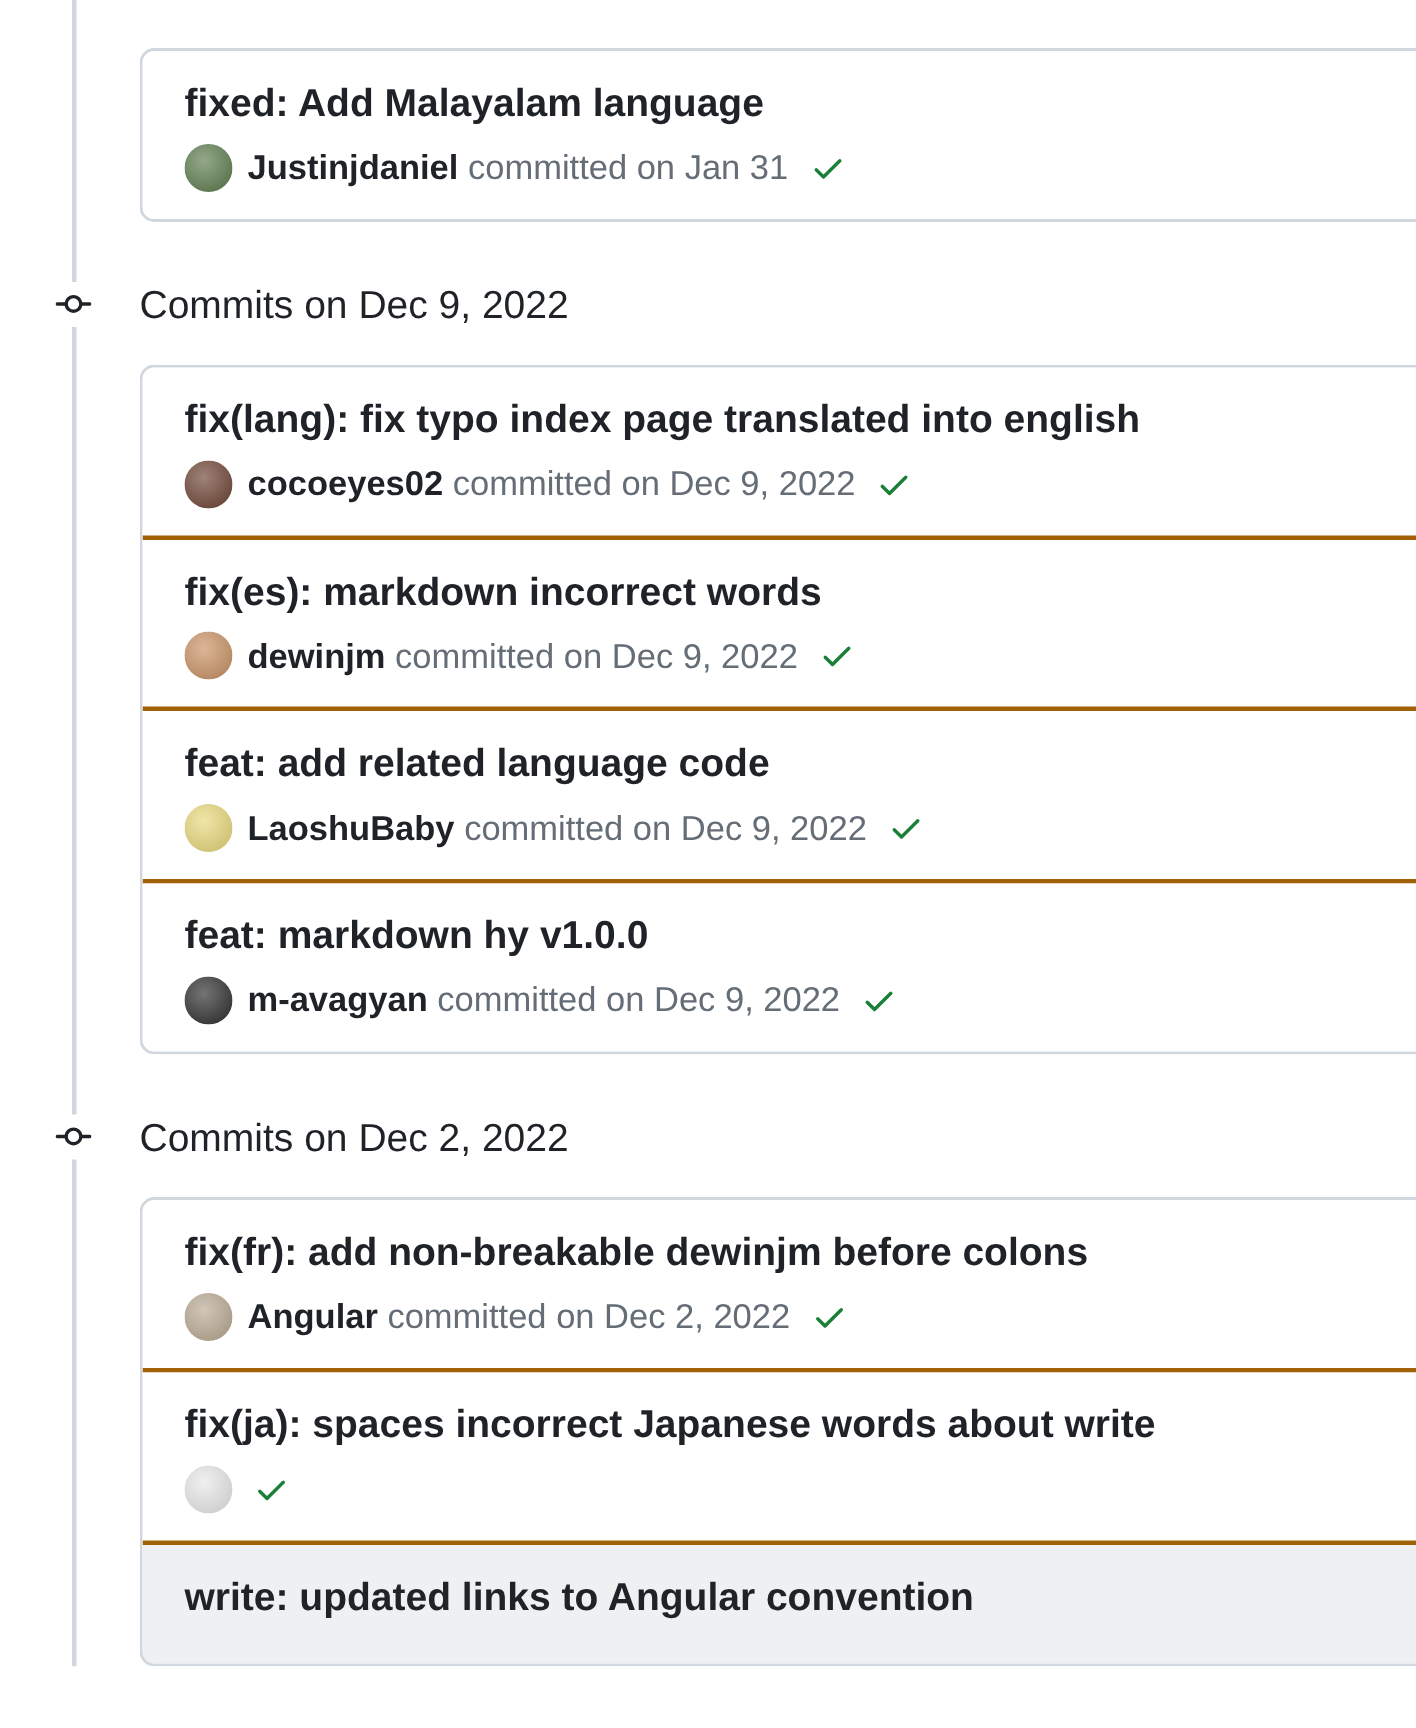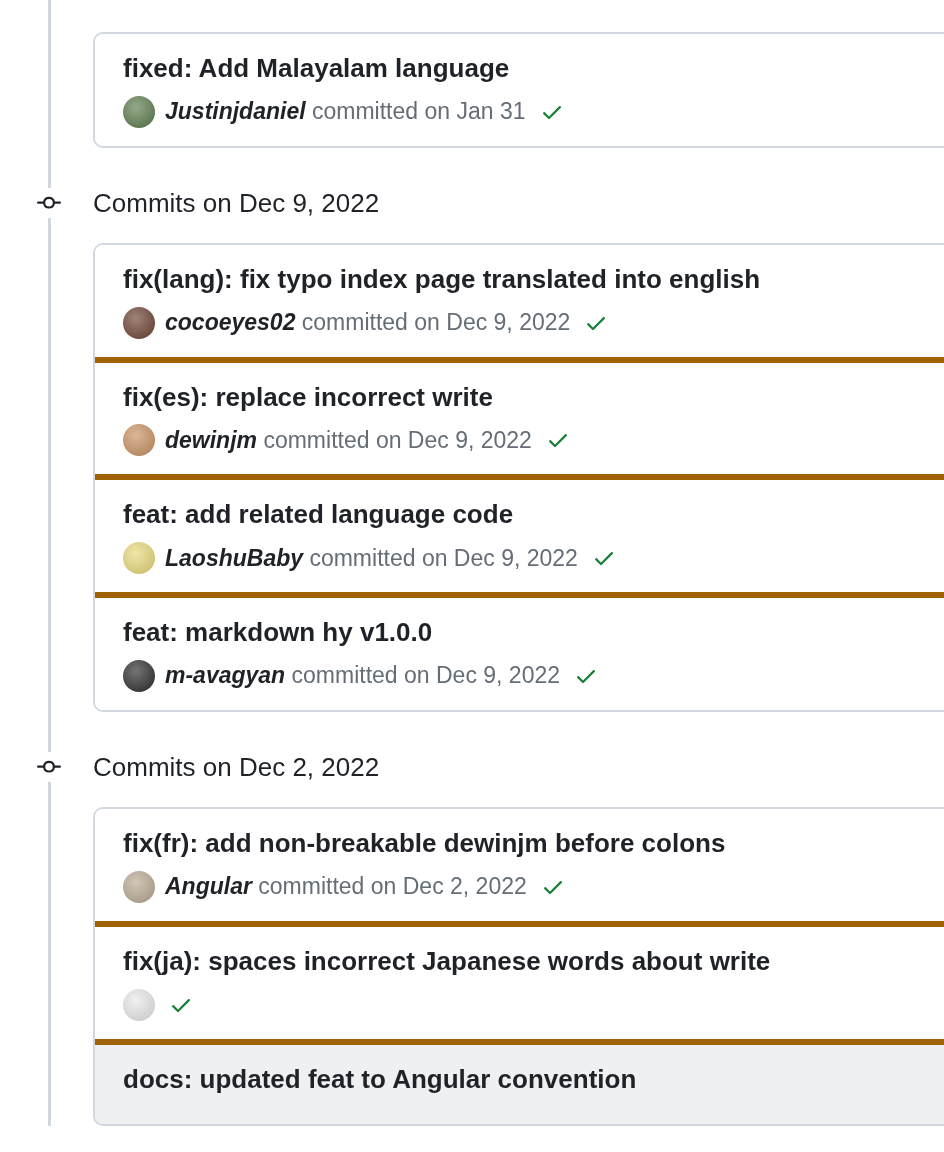--- a/index.html
+++ b/index.html
@@ -49,21 +49,21 @@
   margin-left: 45px;
   border: 2px solid #d0d7de;
   border-right: none;
   border-top-left-radius: 10px;
   border-bottom-left-radius: 10px;
   overflow: hidden;
   margin-bottom: 0;
 }
 .commit-item {
   padding: 18px 28px;
-  border-bottom: 6px solid #a16207;
+  border-bottom: 3px solid #a16207;
   background: #ffffff;
 }
 .commit-item.highlighted {
   background: #eef0f2;
 }
 .commit-item:last-child {
   border-bottom: none;
 }
 .commit-title {
   font-size: 26px;
@@ -82,21 +82,20 @@
 .avatar {
   width: 32px;
   height: 32px;
   border-radius: 50%;
   flex-shrink: 0;
   display: inline-block;
 }
 .author {
   font-weight: 600;
   color: #1f2328;
-  font-style: italic;
 }
 .committed-text {
   color: #656d76;
 }
 .check-icon {
   display: inline-flex;
   align-items: center;
   margin-left: 4px;
 }
 .check-icon svg {
@@ -141,21 +140,21 @@
             <span class="avatar" style="background: radial-gradient(circle at 40% 35%, rgba(255, 255, 255, 0.35), rgba(0, 0, 0, 0.15)) rgb(107, 64, 48);"></span>
             <span><span class="author">cocoeyes02</span> <span class="committed-text">committed on Dec 9, 2022</span></span>
             <span class="check-icon">
               <svg viewBox="0 0 16 16" fill="#1a7f37">
                 <path d="M13.78 4.22a.75.75 0 0 1 0 1.06l-7.25 7.25a.75.75 0 0 1-1.06 0L2.22 9.28a.751.751 0 0 1 1.06-1.06L6 10.94l6.72-6.72a.75.75 0 0 1 1.06 0Z"></path>
               </svg>
             </span>
           </div>
         </div>
         <div class="commit-item">
-          <div class="commit-title">fix(es): replace incorrect write</div>
+          <div class="commit-title">fix(es): markdown incorrect words</div>
           <div class="commit-meta">
             <span class="avatar" style="background: radial-gradient(circle at 40% 35%, rgba(255, 255, 255, 0.35), rgba(0, 0, 0, 0.15)) rgb(200, 144, 96);"></span>
             <span><span class="author">dewinjm</span> <span class="committed-text">committed on Dec 9, 2022</span></span>
             <span class="check-icon">
               <svg viewBox="0 0 16 16" fill="#1a7f37">
                 <path d="M13.78 4.22a.75.75 0 0 1 0 1.06l-7.25 7.25a.75.75 0 0 1-1.06 0L2.22 9.28a.751.751 0 0 1 1.06-1.06L6 10.94l6.72-6.72a.75.75 0 0 1 1.06 0Z"></path>
               </svg>
             </span>
           </div>
         </div>
@@ -207,17 +206,17 @@
           <div class="commit-meta">
             <span class="avatar" style="background: radial-gradient(circle at 40% 35%, rgba(255, 255, 255, 0.35), rgba(0, 0, 0, 0.15)) rgb(232, 232, 232);"></span>
             <span class="check-icon">
               <svg viewBox="0 0 16 16" fill="#1a7f37">
                 <path d="M13.78 4.22a.75.75 0 0 1 0 1.06l-7.25 7.25a.75.75 0 0 1-1.06 0L2.22 9.28a.751.751 0 0 1 1.06-1.06L6 10.94l6.72-6.72a.75.75 0 0 1 1.06 0Z"></path>
               </svg>
             </span>
           </div>
         </div>
         <div class="commit-item highlighted">
-          <div class="commit-title">docs: updated feat to Angular convention</div>
+          <div class="commit-title">write: updated links to Angular convention</div>
         </div>
       </div>
     </div>
 </div>
 
 </body></html>

